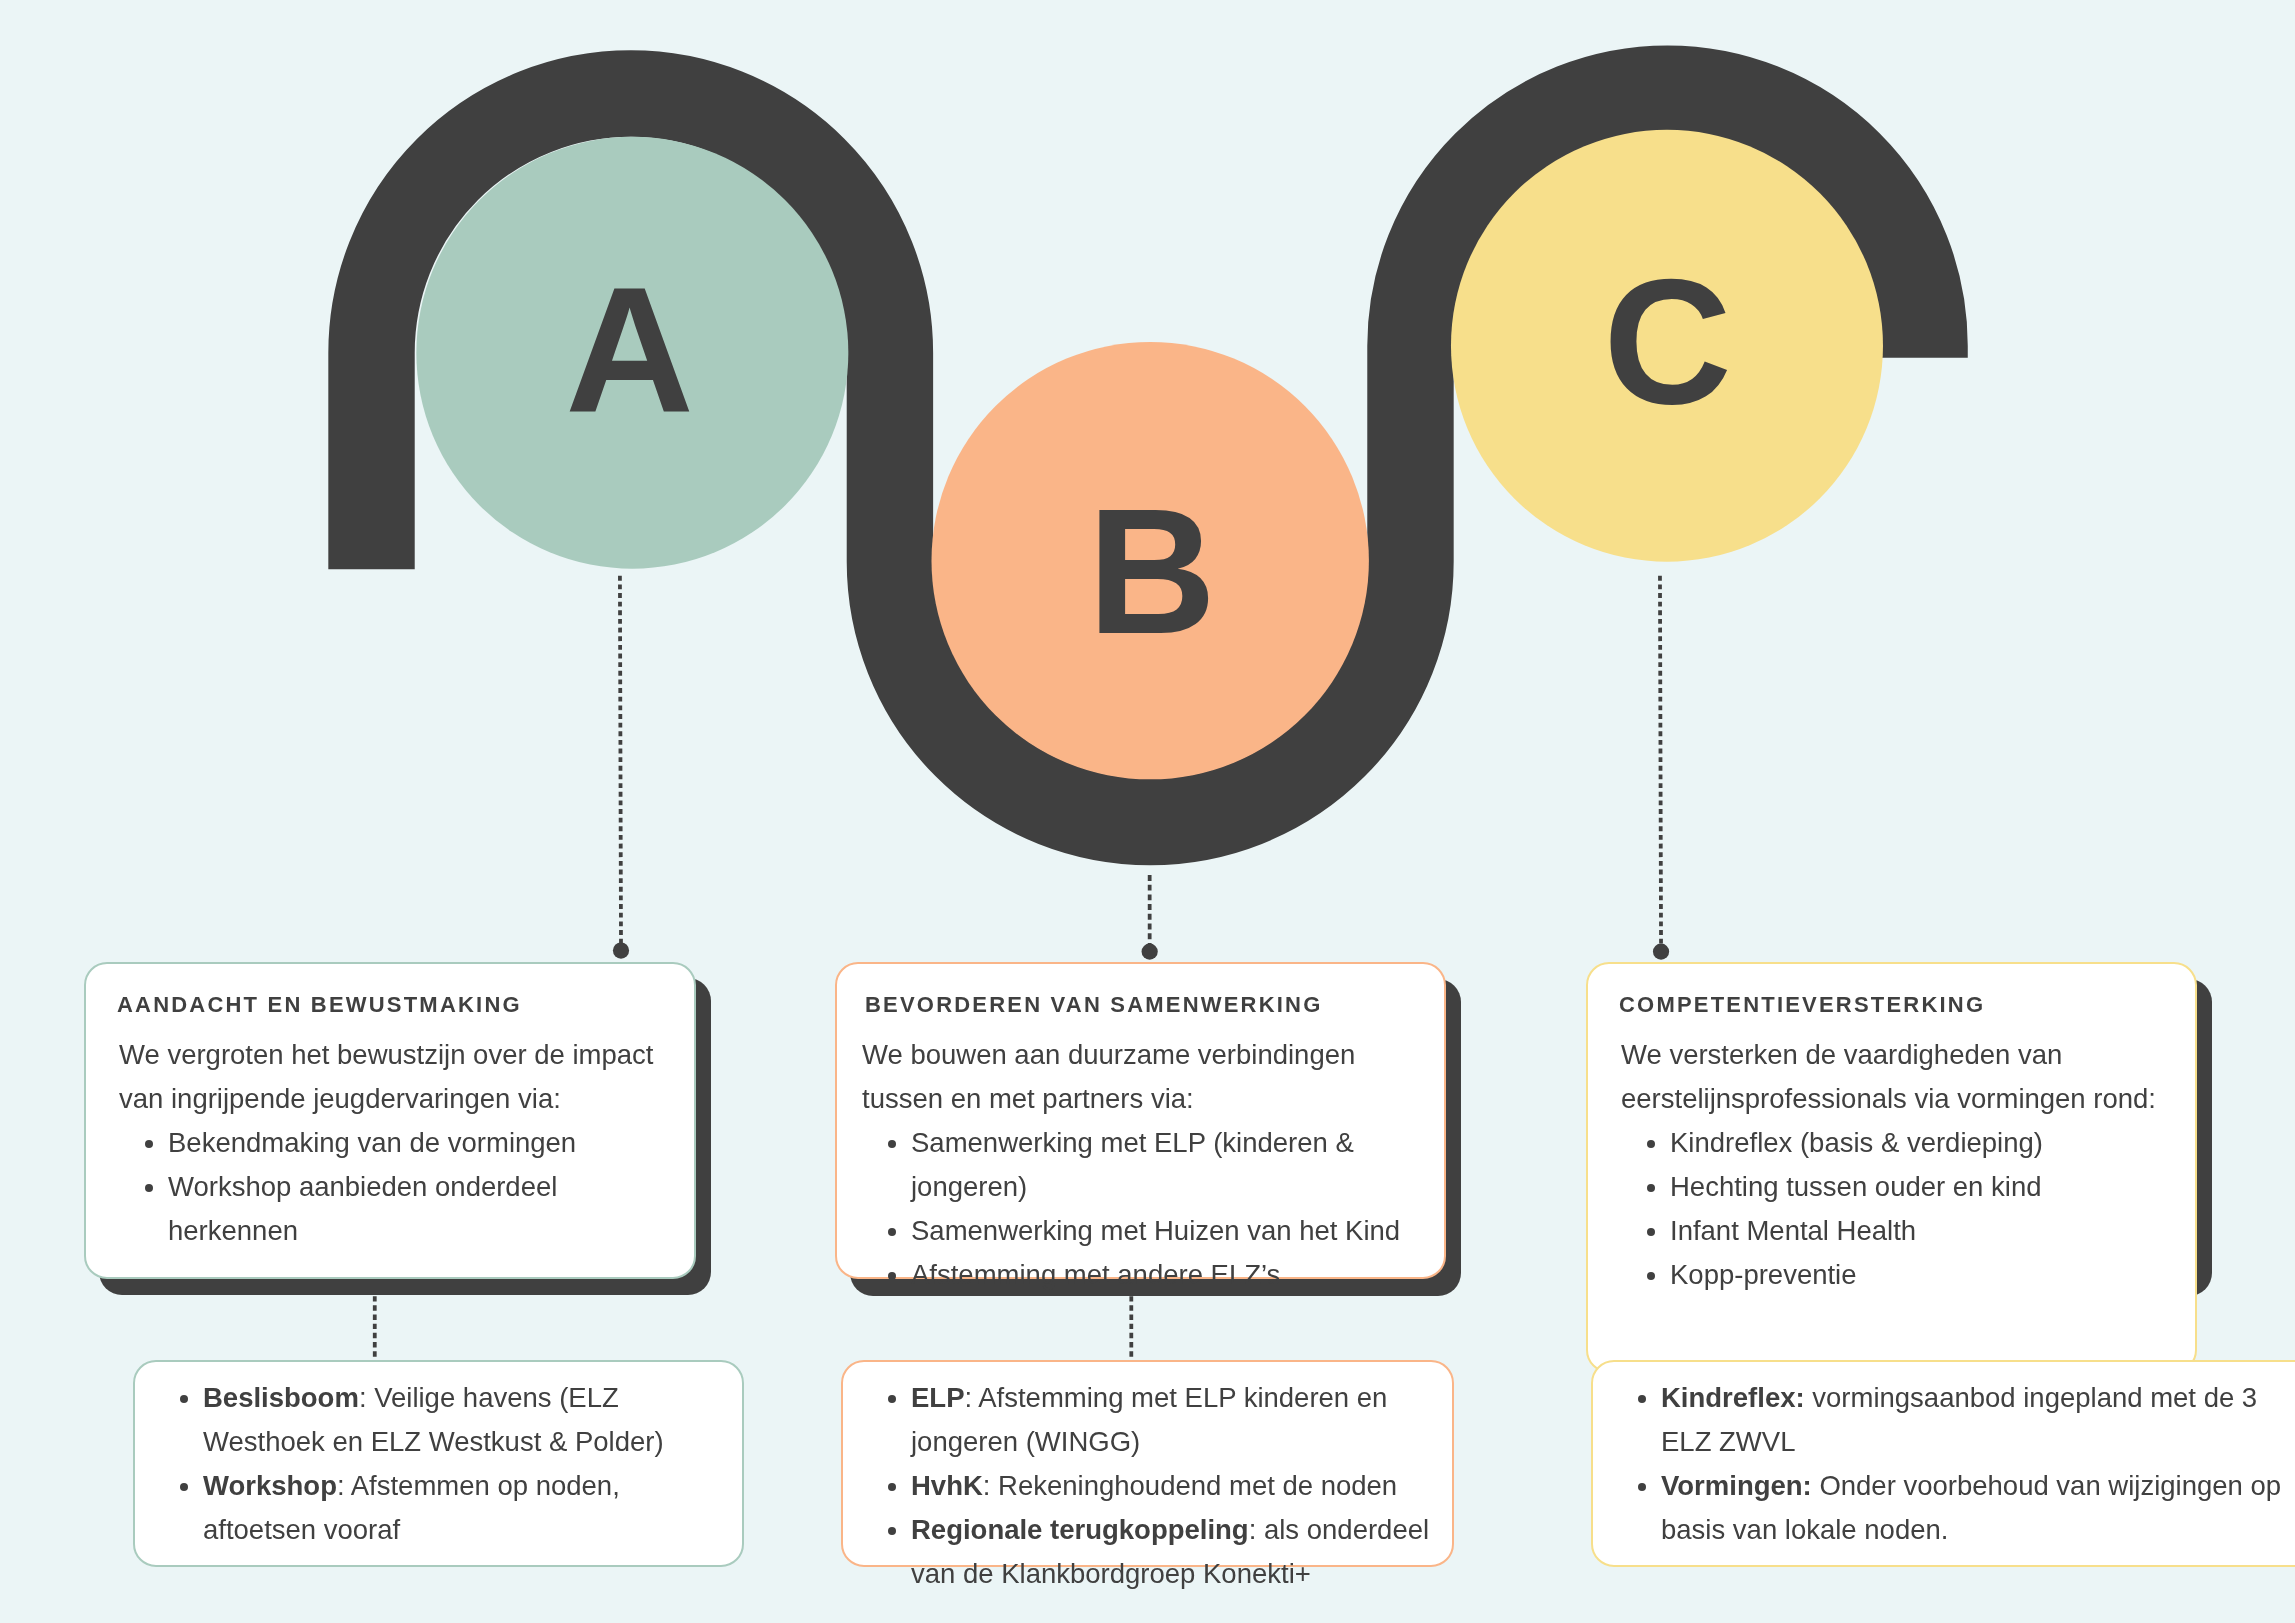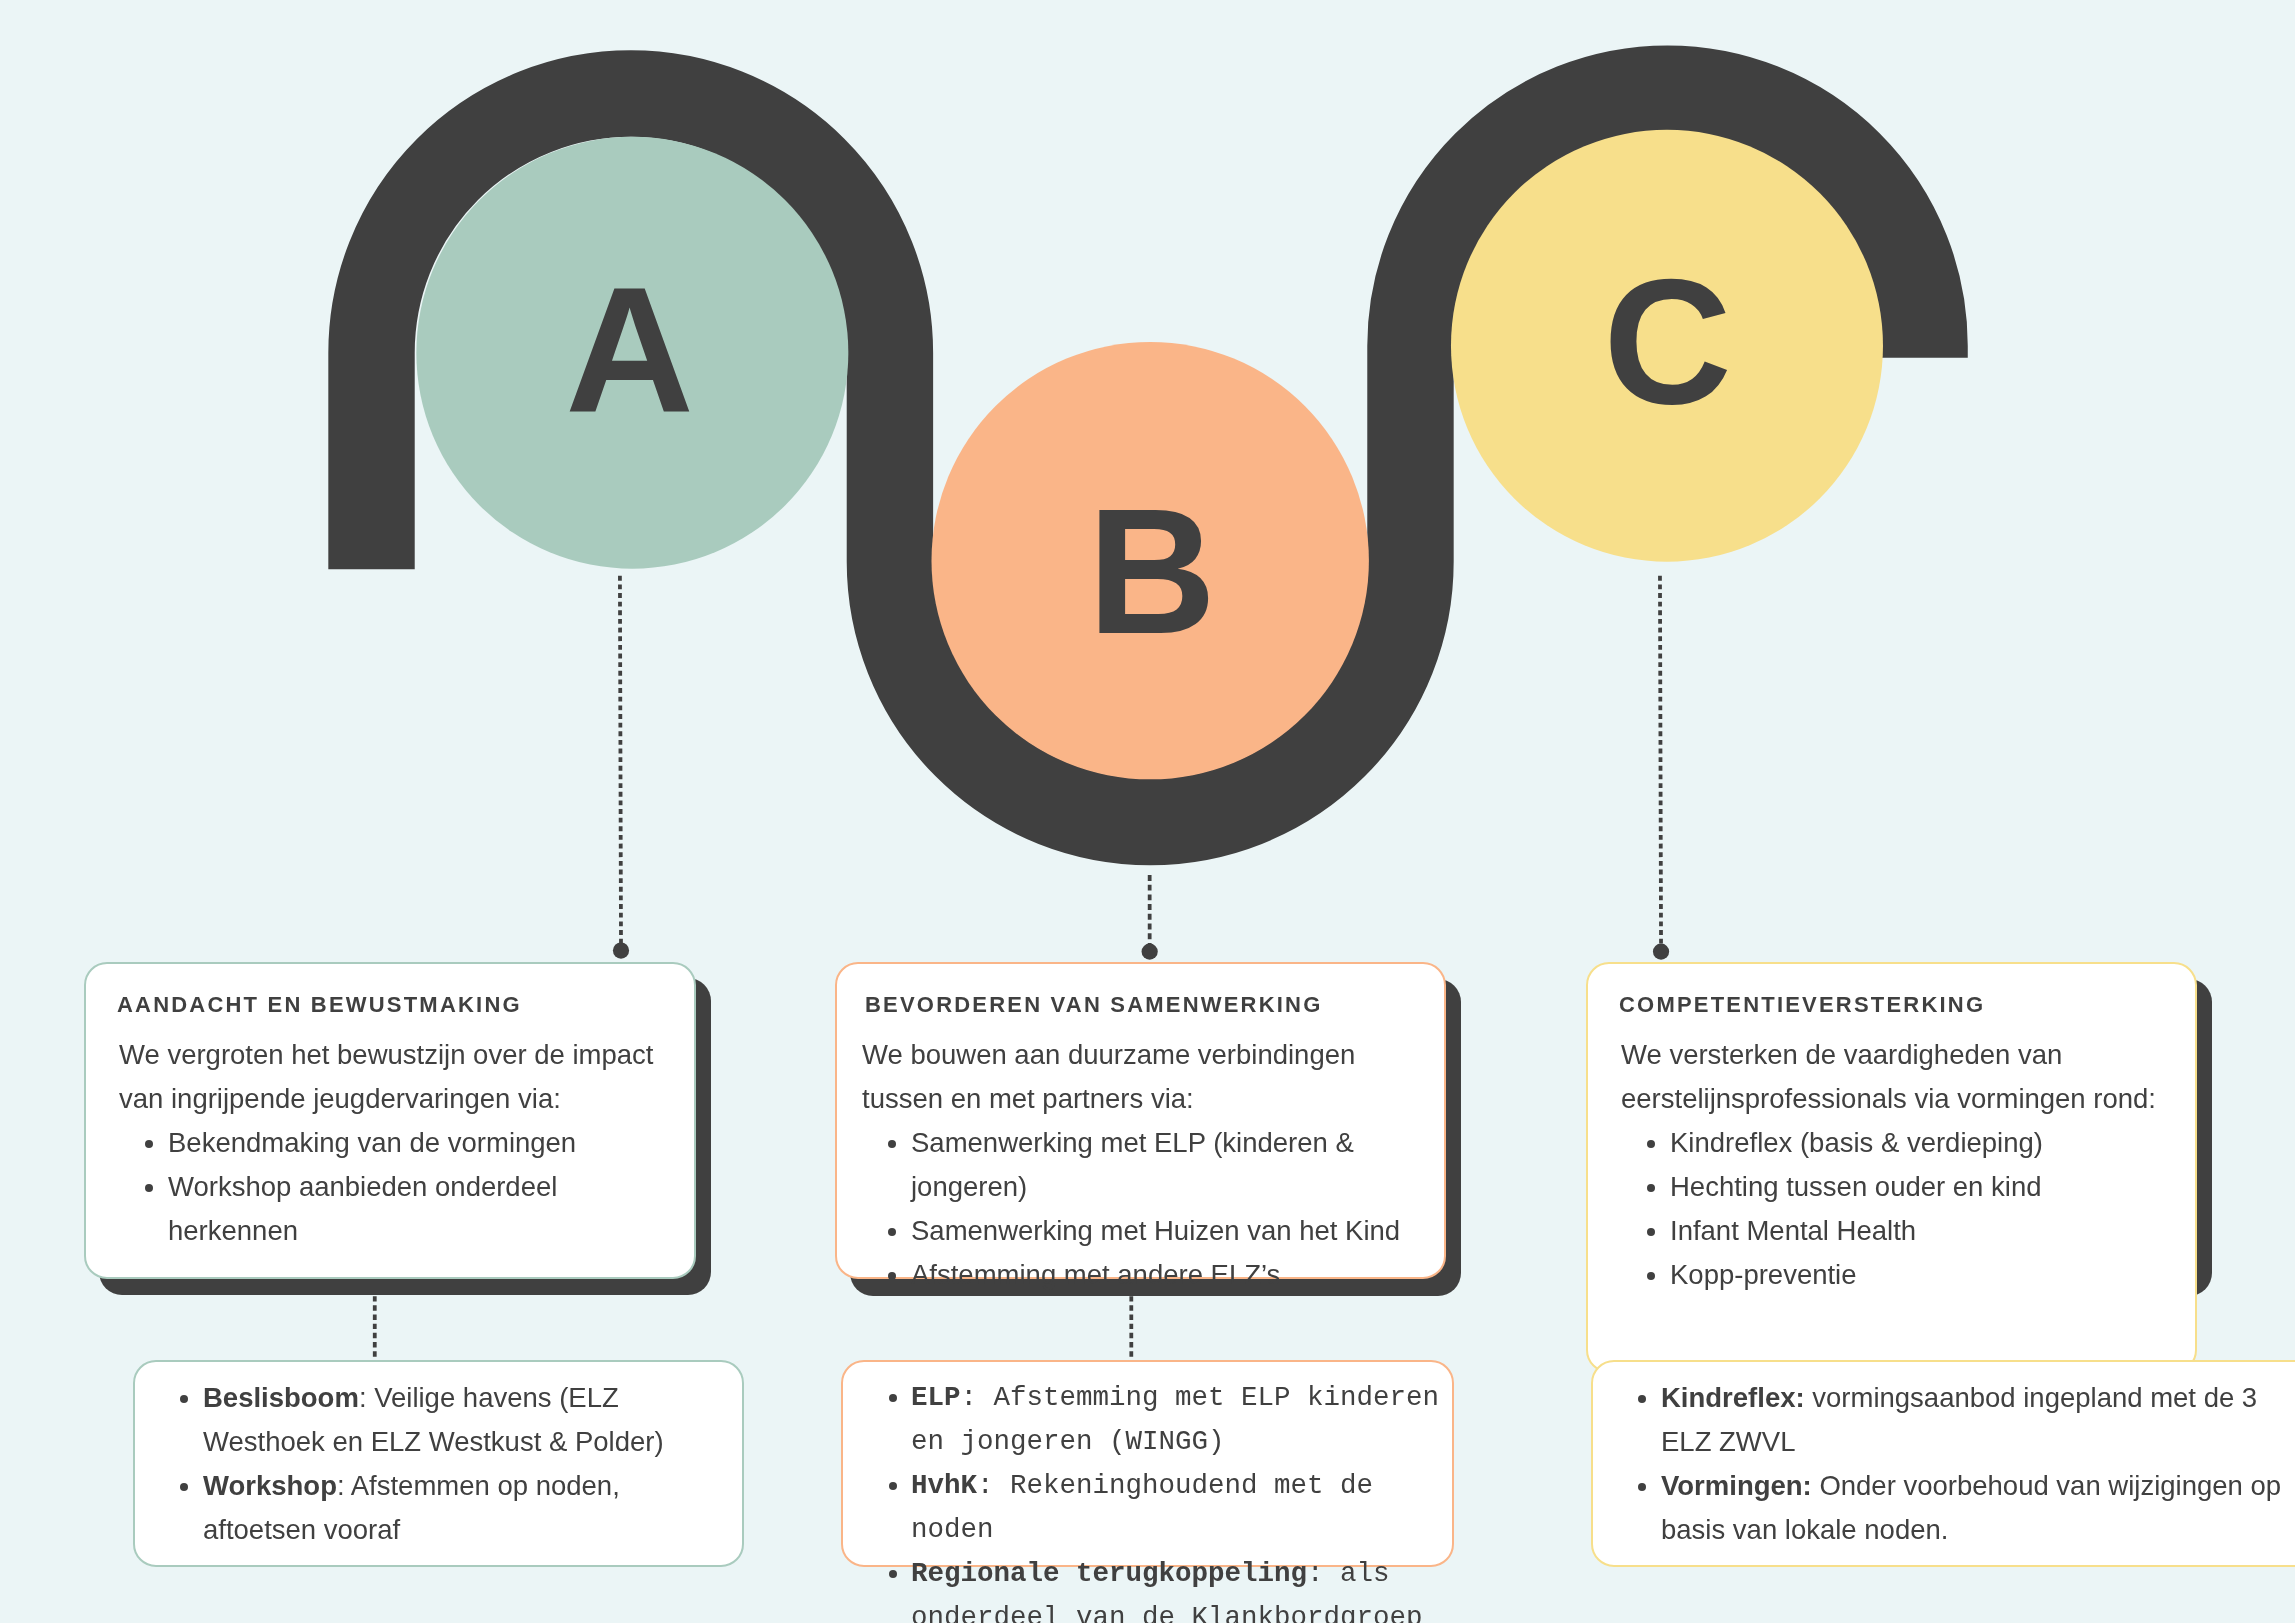--- a/index.html
+++ b/index.html
@@ -84,21 +84,21 @@
 
 <div class="card bottom-card" style="left:85px; top:1360px; width:611px; height:207px; border-color:#A9CBBE;margin-left:48px;">
   <div class="card-body">
     <ul>
       <li><span class="bold">Beslisboom</span><span>: Veilige havens (ELZ Westhoek en ELZ Westkust &amp; Polder)</span></li>
       <li><span class="bold">Workshop</span><span>: Afstemmen op noden, aftoetsen vooraf</span></li>
     </ul>
   </div>
 </div>
 
-<div class="card bottom-card" style="left:841px; top:1360px; width:613px; height:207px; border-color:#FAB588;font-family:Liberation Mono, monospace;">
+<div class="card bottom-card" style="left:841px; top:1360px; width:613px; height:207px; border-color:#FAB588;">
   <div class="card-body">
     <ul>
       <li><span class="bold">ELP</span><span>: Afstemming met ELP kinderen en jongeren (WINGG)</span></li>
       <li><span class="bold">HvhK</span><span>: Rekeninghoudend met de noden</span></li>
       <li><span class="bold">Regionale terugkoppeling</span><span>: als onderdeel van de Klankbordgroep Konekti+</span></li>
     </ul>
   </div>
 </div>
 
 <div class="card bottom-card" style="left:1591px; top:1360px; width:727px; height:207px; border-color:#F7DF8B;">

